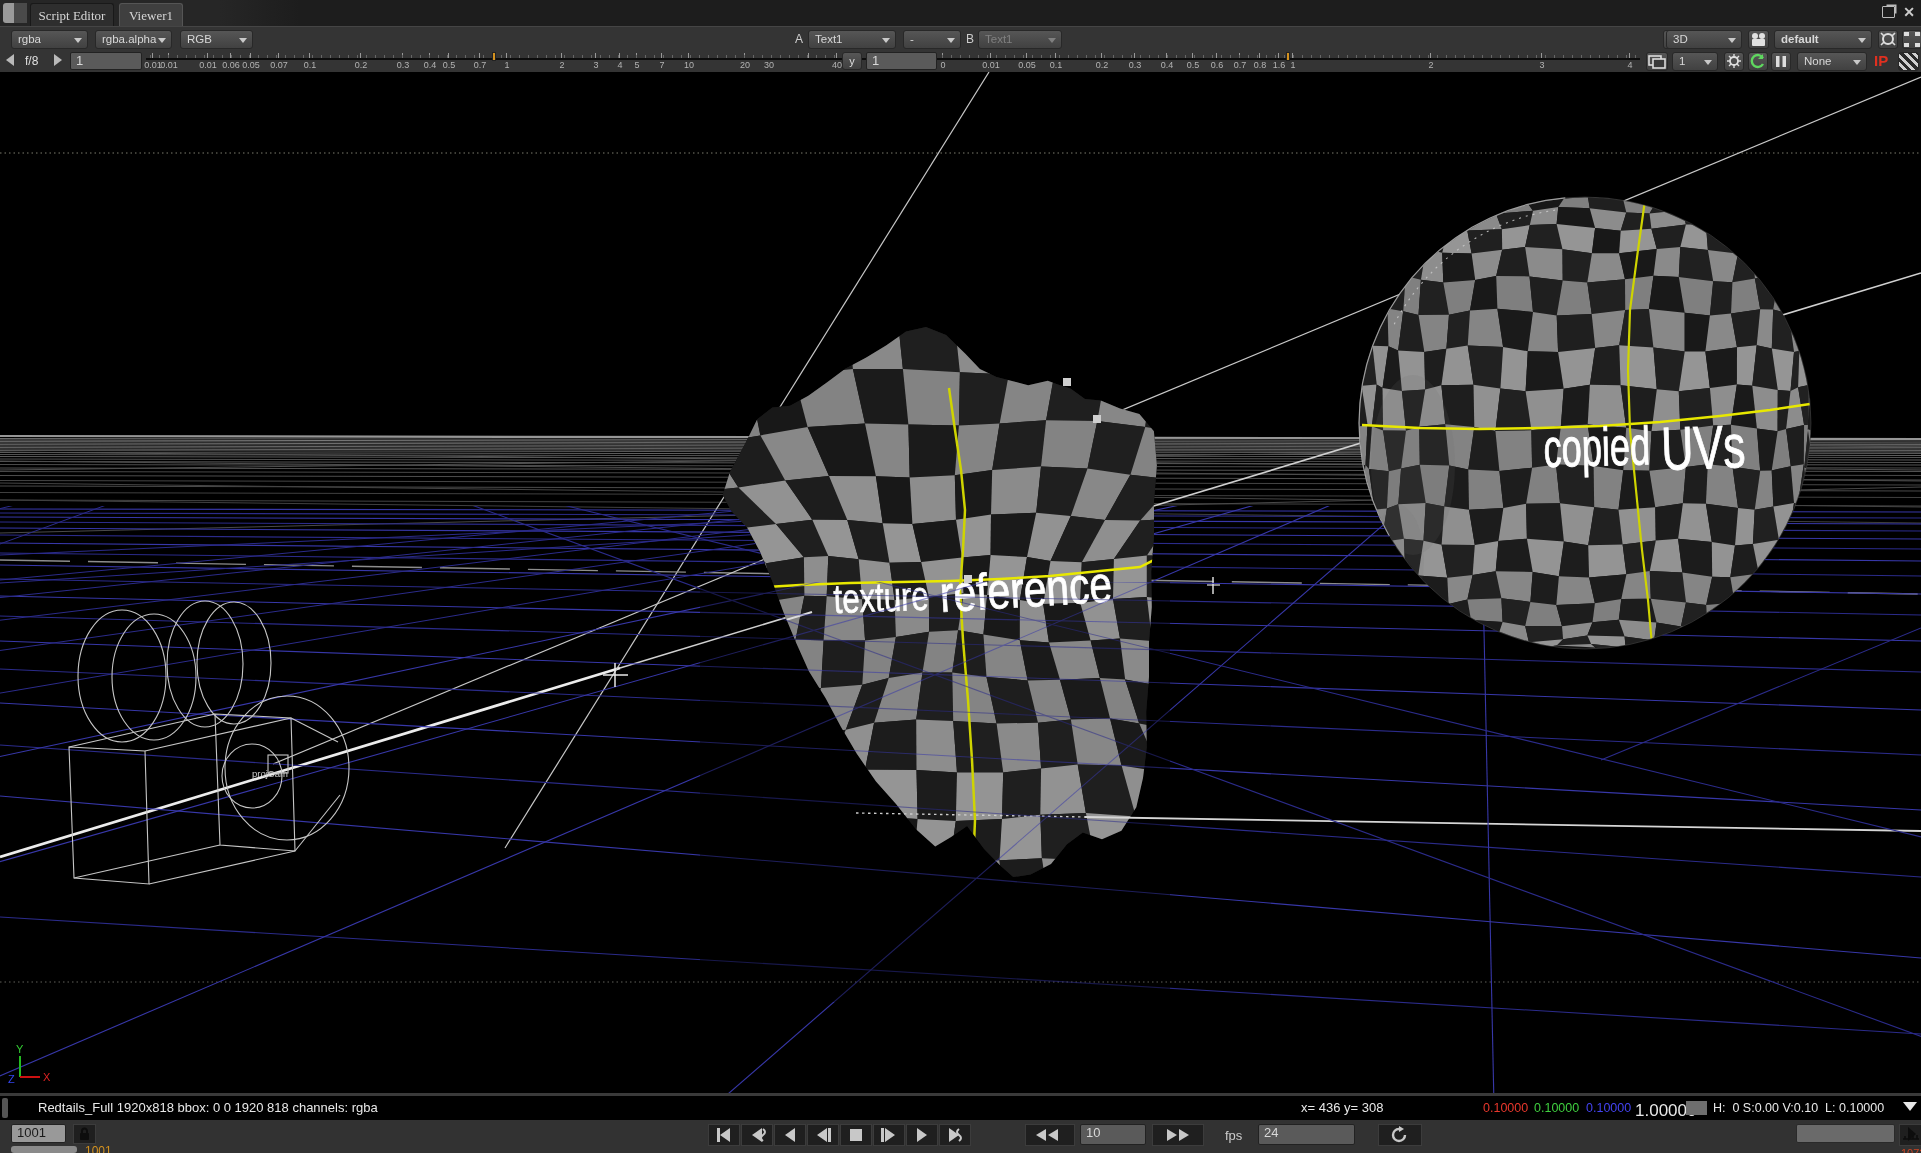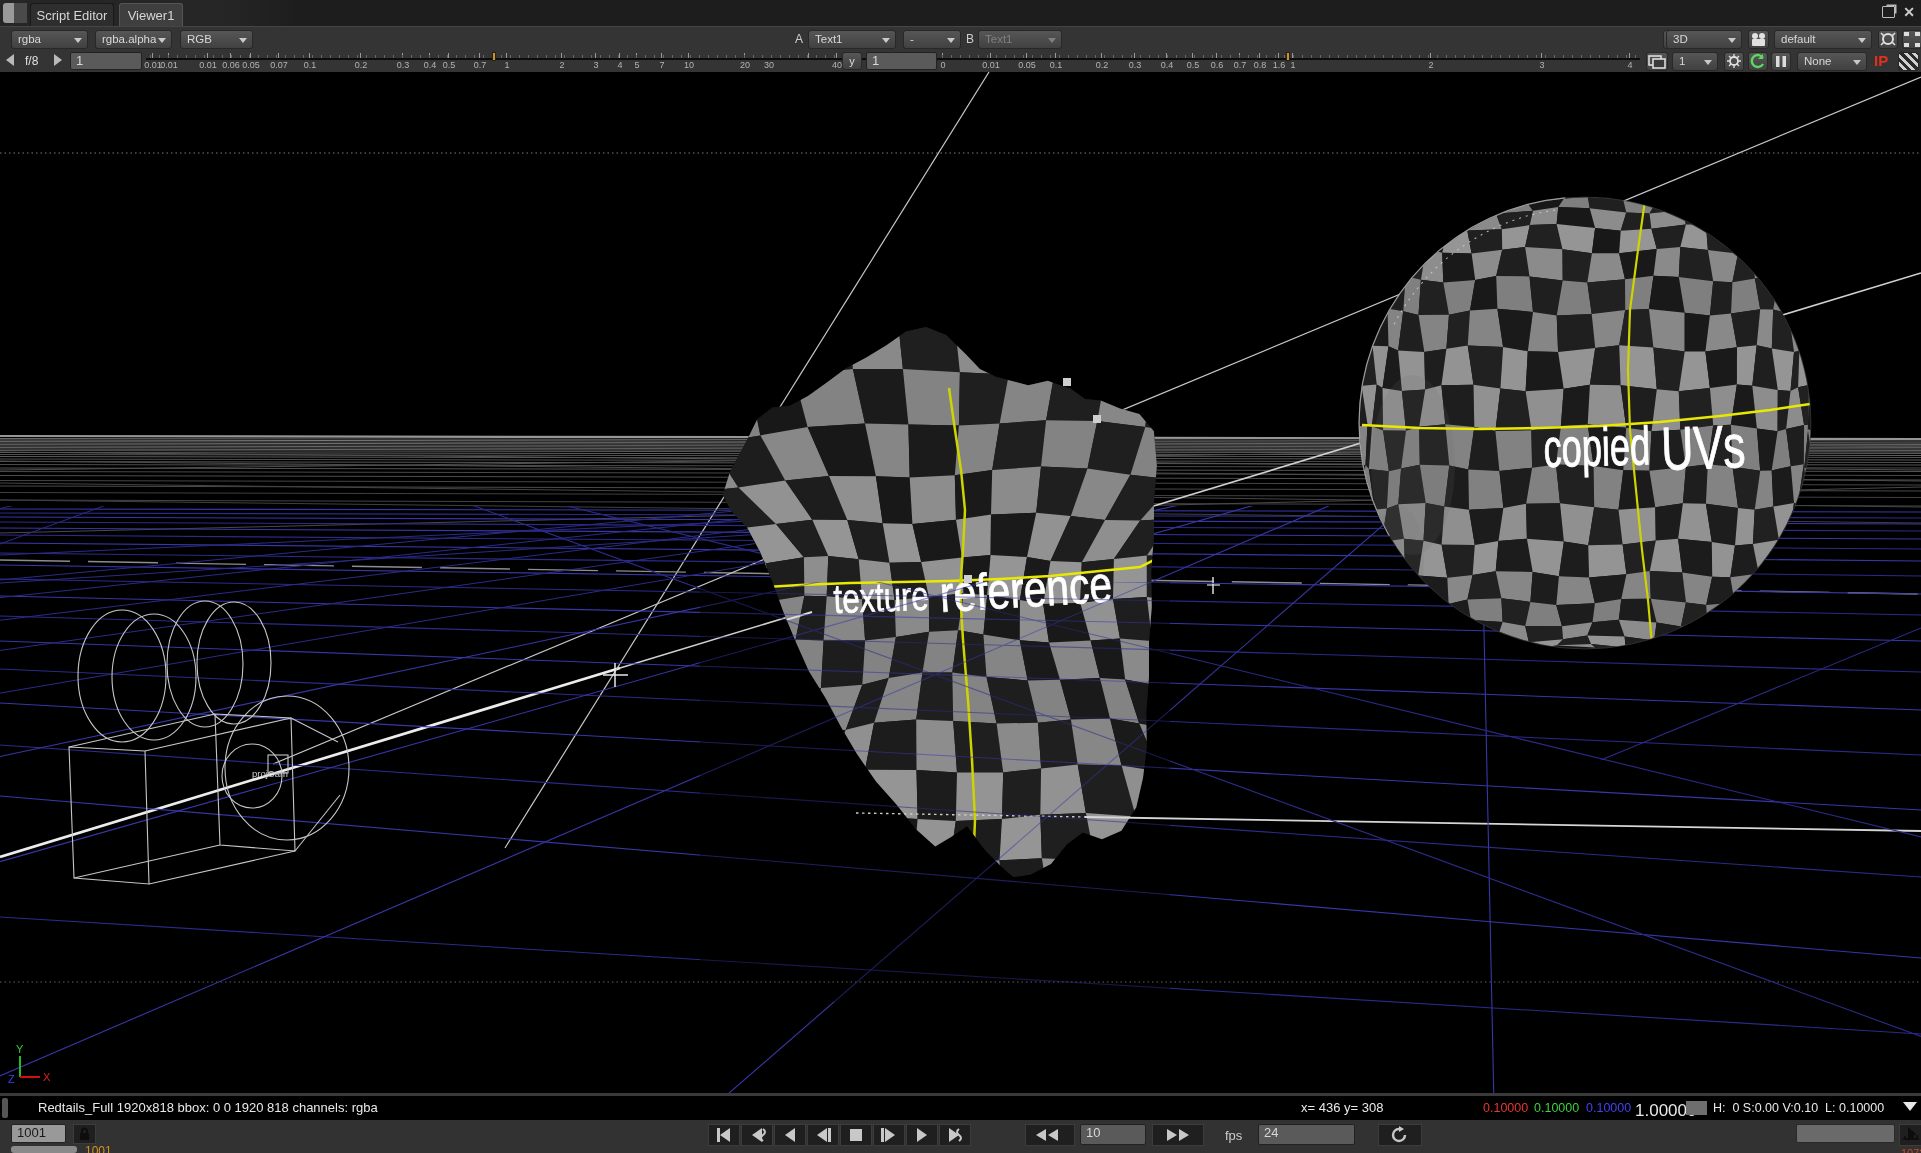--- a/index.html
+++ b/index.html
@@ -1,21 +1,21 @@
 <!DOCTYPE html>
 <html><head><meta charset="utf-8"><style>
 * { margin:0; padding:0; box-sizing:border-box; }
 html,body { width:1921px; height:1153px; background:#000; overflow:hidden;
   font-family:"Liberation Sans", sans-serif; }
 #root { position:relative; width:1921px; height:1153px; }
 .abs { position:absolute; }
 
 
 #row0 { position:absolute; left:0; top:0; width:1921px; height:36px;
-  background:linear-gradient(90deg,#262626 0 220px,#1d1d1d 300px 100%); }
+  background:linear-gradient(90deg,#262626 0 220px,#1d1d1d 300px 100%);font-family:Liberation Serif, serif; }
 .tab { position:absolute; top:3px; height:23px; line-height:23px; text-align:center;
   color:#d6d6d6; font-size:13px; border:1px solid #191919; border-bottom:none;
   border-radius:3px 3px 0 0; }
 #row1 { position:absolute; left:0; top:26px; width:1921px; height:25px; background:#343434;
   border-top:1px solid #454545; }
 #row2 { position:absolute; left:0; top:51px; width:1921px; height:21px; background:#343434; }
 .dd { position:absolute; height:19px; background:linear-gradient(#565656,#414141);
   border:1px solid #282828; border-radius:3px; color:#d8d8d8; font-size:11.5px;
   line-height:17px; padding-left:6px; white-space:nowrap; overflow:hidden; }
 .dd .ar { position:absolute; right:5px; top:7px; width:0; height:0;
@@ -69,21 +69,21 @@
   <div class="dd" style="left:1663px;top:3px;width:48px;text-decoration:underline;">x1<span class="ar"></span></div>
   <div class="dd" style="left:1666px;top:3px;width:76px;">3D<span class="ar"></span></div>
   <div class="ib" style="left:1748px;top:3px;width:21px;">
     <svg width="19" height="17" viewBox="0 0 19 17">
           <g fill="#e0e0e0">
             <circle cx="6" cy="5" r="3"></circle>
             <circle cx="13" cy="5" r="3"></circle>
             <rect x="3" y="8" width="13" height="7" rx="1"></rect>
           </g>
         </svg></div>
-  <div class="dd" style="left:1774px;top:3px;width:98px;">default<span class="ar"></span></div>
+  <div class="dd" style="left:1774px;top:3px;width:98px;font-weight:bold;">default<span class="ar"></span></div>
   <div class="ib" style="left:1878px;top:3px;width:20px;">
     <svg width="18" height="17" viewBox="0 0 18 17">
           <circle cx="9" cy="8" r="5" fill="none" stroke="#ddd" stroke-width="2"></circle>
           <path d="M2,2 L5,5 M16,2 L13,5 M2,14 L5,11 M16,14 L13,11" stroke="#ddd" stroke-width="1.6"></path>
         </svg></div>
   <div class="ib" style="left:1902px;top:3px;width:20px;">
     <svg width="18" height="17" viewBox="0 0 18 17">
           <g fill="#ddd">
             <rect x="1" y="1" width="5" height="4"></rect>
             <rect x="12" y="1" width="5" height="4"></rect>

